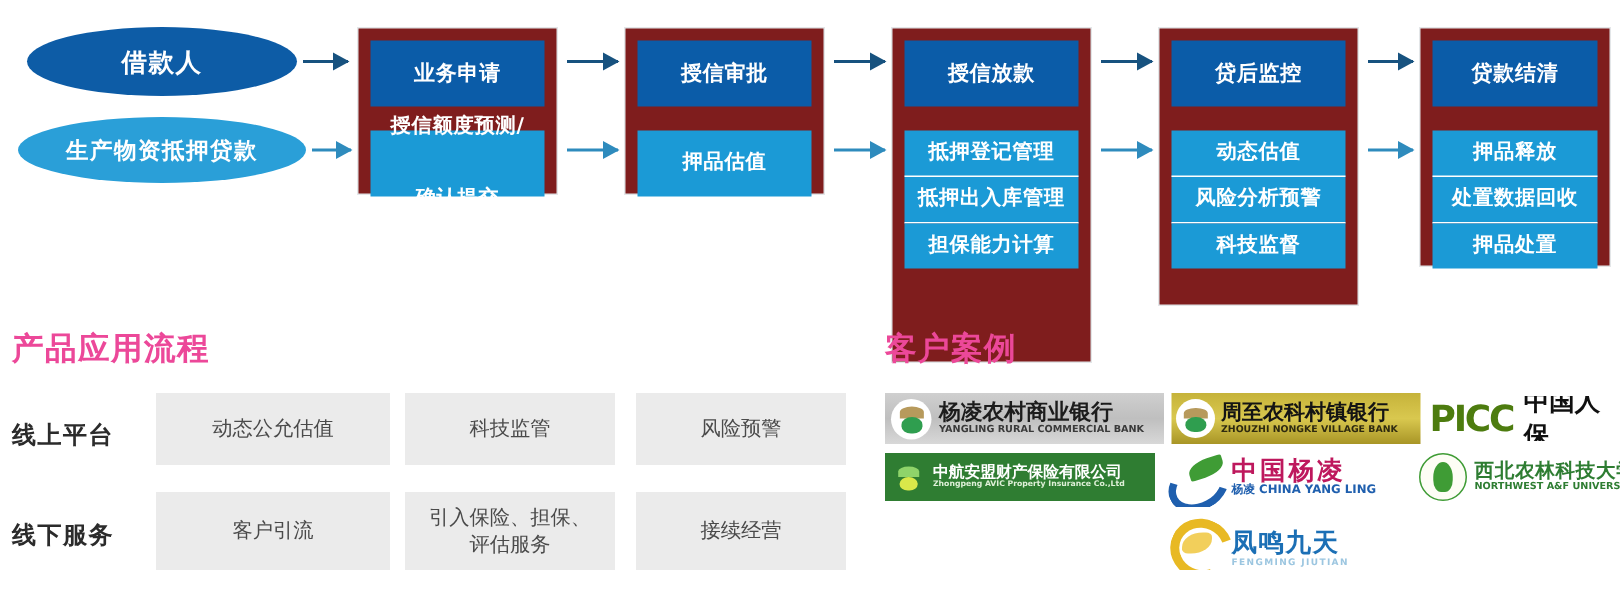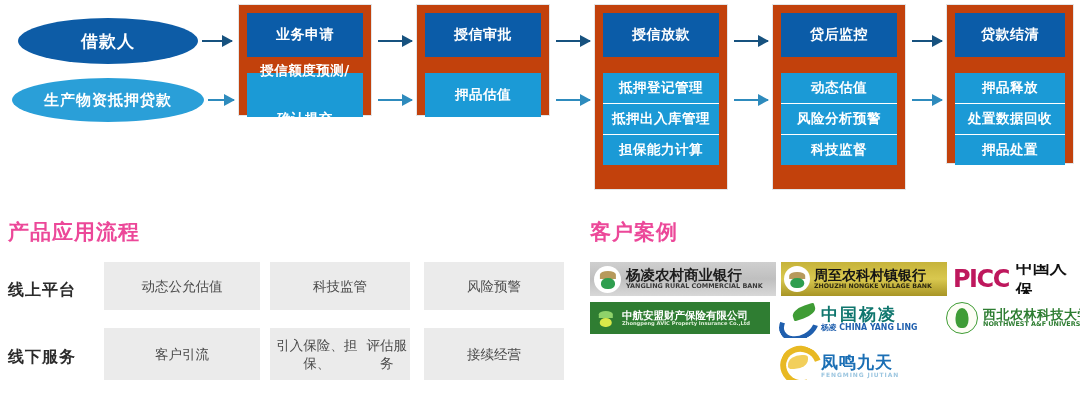--- a/index.html
+++ b/index.html
@@ -7,21 +7,21 @@
        font-family:"DejaVu Sans","Liberation Sans",sans-serif;}
 
   
   #flow{position:absolute;left:0;top:0;width:1080px;height:205px;}
 
   .ellipse{position:absolute;border-radius:50%;display:flex;align-items:center;
            justify-content:center;color:#ffffff;font-weight:bold;letter-spacing:1px;}
   #ell-borrower{left:18px;top:18px;width:180px;height:46px;background:#0d5ca6;font-size:17px;}
   #ell-loan{left:12px;top:78px;width:192px;height:44px;background:#2a9fd8;font-size:15px;}
 
-  .stage{position:absolute;top:4px;border:1px solid #e3e6e8;background:#c2410c;
+  .stage{position:absolute;top:18px;border:1px solid #e3e6e8;background:#7f1d1d;
          box-sizing:border-box;}
 
   .head-box{position:absolute;left:8px;top:8px;right:8px;height:44px;background:#0b5ca8;
             color:#ffffff;display:flex;align-items:center;justify-content:center;
             font-size:14px;font-weight:bold;letter-spacing:.5px;}
   .sub-wrap{position:absolute;left:8px;right:8px;top:68px;}
   .sub-box{background:#1b9ad6;color:#ffffff;height:30px;display:flex;align-items:center;
            justify-content:center;font-size:13.5px;font-weight:bold;letter-spacing:.5px;
            border-bottom:1.5px solid #ffffff;text-align:center;line-height:1.15;}
   .sub-box:last-child{border-bottom:none;gap:32px;}
@@ -69,39 +69,39 @@
   #lg1 .mark{width:27px;height:27px;margin-right:5px;}
   #lg1 .lg-cn{font-size:14.5px;color:#1c1c1c;}
   #lg1 .lg-en{font-size:7px;color:#3a3a3a;}
 
   #lg2{left:193px;top:6px;width:166px;height:34px;background:linear-gradient(180deg,#c6b33a,#d9c84f,#a89526);padding:0 3px;}
   #lg2 .mark{width:26px;height:26px;margin-right:4px;}
   #lg2 .lg-cn{font-size:14px;color:#141414;}
   #lg2 .lg-en{font-size:6.8px;color:#2e2a10;}
 
   #lg3{left:365px;top:8px;width:126px;height:30px;background:#ffffff;}
-  #picc{font-size:24px;font-weight:bold;color:#be185d;letter-spacing:-1.5px;
+  #picc{font-size:24px;font-weight:bold;color:#4d7c0f;letter-spacing:-1.5px;
         font-family:"DejaVu Sans","Liberation Sans",sans-serif;}
   #picc-cn{font-size:17px;font-weight:bold;color:#101010;margin-left:7px;letter-spacing:0px;}
 
   #lg4{left:2px;top:46px;width:180px;height:32px;background:#2f7d32;padding:0 4px;}
   #lg4 .mark{width:24px;height:24px;margin-right:4px;background:transparent;}
   #lg4 .mark::before{background:#8fd36a;}
   #lg4 .mark::after{background:#d9e84a;}
   #lg4 .lg-cn{font-size:10.5px;color:#ffffff;font-weight:bold;}
   #lg4 .lg-en{font-size:5.6px;color:#dff0d8;}
 
   #lg5{left:190px;top:44px;width:162px;height:38px;background:#ffffff;}
   #lg5 .swoosh{flex:none;width:40px;height:30px;margin-right:3px;position:relative;}
   #lg5 .swoosh::before{content:"";position:absolute;left:0;top:4px;width:32px;height:22px;
         border:5px solid #1f5fae;border-right-color:transparent;border-top-color:transparent;
         border-radius:50%;transform:rotate(-28deg);}
   #lg5 .swoosh::after{content:"";position:absolute;left:14px;top:2px;width:24px;height:12px;
         background:#3f9c35;border-radius:60% 10% 60% 10%;transform:rotate(-18deg);}
-  #lg5 .lg-cn{font-size:17px;color:#0f766e;letter-spacing:2px;}
+  #lg5 .lg-cn{font-size:17px;color:#be185d;letter-spacing:2px;}
   #lg5 .lg-en{font-size:8.5px;color:#1f5fae;}
 
   #lg6{left:358px;top:42px;width:134px;height:40px;background:#ffffff;}
   #lg6 .seal{flex:none;width:30px;height:30px;border-radius:50%;border:1.6px solid #3f9c35;
         margin-right:5px;position:relative;background:#fdfdf5;}
   #lg6 .seal::after{content:"";position:absolute;left:50%;top:50%;width:13px;height:20px;
         transform:translate(-50%,-50%);background:#3f9c35;border-radius:50% 50% 40% 40%;}
   #lg6 .lg-cn{font-size:13px;color:#2e7d32;letter-spacing:.5px;}
   #lg6 .lg-en{font-size:7px;color:#2e7d32;}
 
@@ -175,21 +175,21 @@
 
   <div class="arrow dark" style="left:556px;top:40px;width:34px;">
     <div class="shaft"></div>
       <div class="head"></div>
     </div>
   <div class="arrow teal" style="left:556px;top:99px;width:34px;">
     <div class="shaft"></div>
       <div class="head"></div>
     </div>
 
-  <div class="stage" id="stage3" style="left:594px;width:134px;height:186px;">
+  <div class="stage" id="stage3" style="left:594px;width:134px;height:224px;">
     <div class="head-box">授信放款</div>
     <div class="sub-wrap">
       <div class="sub-box">抵押登记管理</div>
       <div class="sub-box">抵押出入库管理</div>
       <div class="sub-box">担保能力计算</div>
     </div>
   </div>
 
   <div class="arrow dark" style="left:734px;top:40px;width:34px;">
     <div class="shaft"></div>
@@ -233,21 +233,21 @@
 
 <div id="proc">
 
   <div class="row-label" style="left:8px;top:22px;">线上平台</div>
   <div class="gbox" style="left:104px;top:4px;width:156px;height:48px;">动态公允估值</div>
   <div class="gbox" style="left:270px;top:4px;width:140px;height:48px;">科技监管</div>
   <div class="gbox" style="left:424px;top:4px;width:140px;height:48px;">风险预警</div>
 
   <div class="row-label" style="left:8px;top:89px;">线下服务</div>
   <div class="gbox" style="left:104px;top:70px;width:156px;height:52px;">客户引流</div>
-  <div class="gbox" style="left:270px;top:70px;width:140px;height:52px;flex-direction:row;">
+  <div class="gbox" style="left:270px;top:70px;width:140px;height:52px;flex-direction:column;">
     <span>引入保险、担保、</span>
     <span>评估服务</span>
   </div>
   <div class="gbox" style="left:424px;top:70px;width:140px;height:52px;">接续经营</div>
 </div>
 
 <div id="cases">
 
   <div class="logo" id="lg1">
     <div class="mark leaf"></div>

